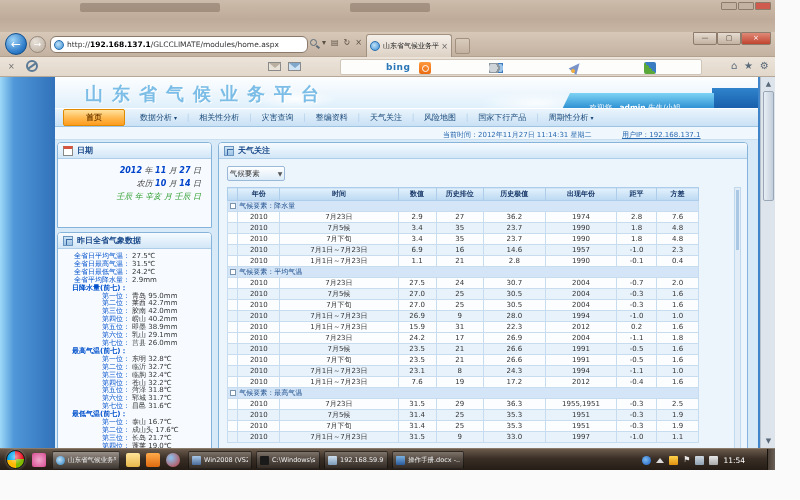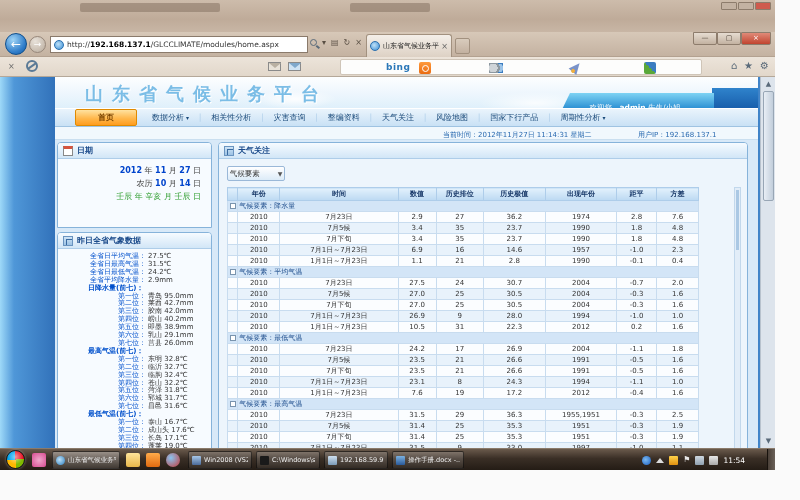--- a/index.html
+++ b/index.html
@@ -18,21 +18,21 @@
   .chrome-a { position:absolute; left:0; top:32px; width:775px; height:25px;
     background:linear-gradient(180deg,#d7c8b8,#c4b2a1); border-bottom:1px solid #b3a190; }
   .navbtn { position:absolute; border-radius:50%; }
   .btn-back { left:5px; top:1px; width:22px; height:22px;
     background:radial-gradient(circle at 35% 30%,#9fd4f6,#2f7cc9 60%,#1a5globalno);
     background:radial-gradient(circle at 35% 30%,#9fd4f6,#2f7cc9 65%,#155a9e);
     border:1px solid #0f4f8e; color:#fff; font-size:12px; text-align:center; line-height:20px; }
   .btn-fwd { left:29px; top:4px; width:17px; height:17px; background:radial-gradient(circle at 35% 30%,#e8e2da,#b9ab9c);
     border:1px solid #97877a; color:#fff; font-size:9px; text-align:center; line-height:15px; }
   .addrbar { position:absolute; left:50px; top:4px; width:258px; height:17px; background:#fff;
-    border:1px solid #8a7a6b; border-radius:0; display:flex; align-items:center; padding:0 3px; }
+    border:1px solid #8a7a6b; border-radius:6px; display:flex; align-items:center; padding:0 3px; }
   .ie-page-ico { width:10px; height:10px; border-radius:50%; margin-right:3px; flex:0 0 auto;
     background:radial-gradient(circle at 40% 40%,#bfe1f7,#3b8ed6); border:1px solid #2a6fae; }
   .addr-text { font-size:7.5px; color:#333; white-space:nowrap; overflow:hidden; }
   .addr-text b { color:#000; }
   .addr-icons { position:absolute; left:310px; top:6px; display:flex; gap:5px; align-items:center; }
   .addr-icons span { font-size:8px; color:#5a4f44; }
   .mag { width:7px; height:7px; border:1.5px solid #5a6b7a; border-radius:50%; position:relative; }
   .mag::after { content:""; position:absolute; left:5px; top:6px; width:4px; height:1.5px; background:#5a6b7a; transform:rotate(40deg); }
   .tab { position:absolute; left:366px; top:2px; width:86px; height:23px;
     background:linear-gradient(180deg,#f4efe9,#ddd1c4); border:1px solid #a2917f; border-bottom:none;
@@ -85,57 +85,57 @@
   .greet-ribbon { position:absolute; right:44px; top:16px; width:158px; height:29px;
     background:linear-gradient(180deg,#7ed3f4,#2a8ed2 55%,#1c74be);
     clip-path:polygon(14px 0, 100% 0, 100% 100%, 0 100%);
     display:flex; align-items:center; justify-content:center; }
   .greet-ribbon span { font-size:7.5px; color:#fff; }
   .greet-user { color:#ff8a2a; font-weight:bold; }
 
   
   .navbar { position:absolute; left:0; top:31px; width:703px; height:19px;
     background:linear-gradient(180deg,#eaf4fc,#c9e1f5); border-top:1px solid #fff; border-bottom:1px solid #9fc3e2;
-    display:flex; align-items:center; padding-left:20px; }
+    display:flex; align-items:center; padding-left:8px; }
   .nav-item { font-size:8px; color:#1a4a7a; padding:2px 9px; white-space:nowrap; }
   .nav-item.active { background:linear-gradient(180deg,#ffe2a0,#ffb84d 55%,#ff9c1e); border:1px solid #e08a00;
     border-radius:2px; color:#7a4300; font-weight:bold; padding:2px 22px; margin-right:6px; }
   .nav-sep { color:#aacbe8; font-size:7px; }
   .nav-caret { font-size:6px; color:#1a4a7a; margin-left:2px; }
 
   
   .statusrow { position:absolute; left:0; top:50px; width:703px; height:13px; background:#f1f8fd;
     border-bottom:1px solid #cadff0; font-size:7px; color:#2a6ab0; }
   .statusrow .loc { position:absolute; left:10px; top:18px; }
   .statusrow .tim { position:absolute; left:388px; top:3px; }
-  .statusrow .ip  { position:absolute; left:583px; top:3px; }
+  .statusrow .ip  { position:absolute; left:567px; top:3px;text-decoration:underline; }
 
   
   .bodyarea { position:absolute; left:0; top:63px; width:703px; height:308px; overflow:hidden; }
 
   .panel { position:absolute; background:#f7fbff; border:1px solid #86b3da; border-radius:4px 4px 0 0; overflow:hidden; }
   .panel-h { height:16px; background:linear-gradient(180deg,#f6fbff,#d2e6f7); border-bottom:1px solid #aecde9;
     display:flex; align-items:center; padding-left:5px; }
   .panel-h b { font-size:8px; color:#1a4a8a; margin-left:4px; }
   .ico-cal { width:10px; height:10px; background:#fff; border:1px solid #888; border-top:3px solid #d5553f; }
   .ico-grid { width:10px; height:10px; background:linear-gradient(180deg,#cfe4f6,#9cc2e4); border:1px solid #6a94c0; position:relative; }
   .ico-grid::after { content:""; position:absolute; left:2px; top:2px; width:5px; height:5px; border-top:1px solid #3a6aa0; border-left:1px solid #3a6aa0; }
 
   
   .p-cal { left:2px; top:2px; width:155px; height:86px; }
-  .cal-body { padding:5px 10px 0 0; text-align:right; }
+  .cal-body { padding:5px 10px 0 0; text-align:right;font-style:italic; }
   .cal-line { font-size:8px; color:#444; line-height:13px; white-space:nowrap; }
   .cal-line .cnum { color:#0044cc; font-weight:bold; }
   .cal-green { color:#2f9e2f; }
   .wk { margin-right:14px; }
 
   
   .p-wx { left:2px; top:92px; width:155px; height:300px; }
   .wx-body { padding:4px 2px 0 0; }
-  .wx-line { display:flex; font-size:7px; line-height:7.9px; white-space:nowrap;padding-left:16px; }
+  .wx-line { display:flex; font-size:7px; line-height:7.9px; white-space:nowrap; }
   .wx-line .lbl { width:72px; text-align:right; color:#0050cc; flex:0 0 auto; }
   .wx-line .val { color:#333; padding-left:2px; }
   .wx-line .sec { width:110px; text-align:left; padding-left:14px; color:#0050cc; font-weight:bold; }
 
   
   .p-main { left:163px; top:2px; width:530px; height:320px; }
   .main-body { position:relative; width:100%; height:100%; background:#edf5fc; }
   .filter-btn { position:absolute; left:8px; top:7px; width:58px; height:15px;
     background:linear-gradient(180deg,#ffffff,#dcebf8); border:1px solid #9ab8d8; border-radius:2px;
     font-size:7.5px; color:#333; display:flex; align-items:center; justify-content:center; gap:18px; }
@@ -377,21 +377,21 @@
               <div class="wx-line">
                 <span class="lbl">第一位：</span>
                 <span class="val">泰山 16.7℃</span>
               </div>
               <div class="wx-line">
                 <span class="lbl">第二位：</span>
                 <span class="val">成山头 17.6℃</span>
               </div>
               <div class="wx-line">
                 <span class="lbl">第三位：</span>
-                <span class="val">长岛 17.1℃</span>
+                <span class="val">长岛 21.7℃</span>
               </div>
               <div class="wx-line">
                 <span class="lbl">第四位：</span>
                 <span class="val">蓬莱 19.0℃</span>
               </div>
             </div>
         </div>
 
         <div class="panel p-main">
           <div class="panel-h">
@@ -533,30 +533,26 @@
                     <td>9</td>
                     <td>28.0</td>
                     <td>1994</td>
                     <td>-1.0</td>
                     <td>1.0</td>
                   </tr>
                   <tr class="r-even">
                     <td></td>
                     <td>2010</td>
                     <td>1月1日～7月23日</td>
-                    <td>10.5</td>
+                    <td>15.9</td>
                     <td>31</td>
                     <td>22.3</td>
                     <td>2012</td>
                     <td>0.2</td>
                     <td>1.6</td>
-                  </tr>
-                  <tr class="grp">
-                    <td class="cbcell"><span class="cbx"></span></td>
-                    <td colspan="8">气候要素：最低气温</td>
                   </tr>
                   <tr class="r-even">
                     <td></td>
                     <td>2010</td>
                     <td>7月23日</td>
                     <td>24.2</td>
                     <td>17</td>
                     <td>26.9</td>
                     <td>2004</td>
                     <td>-1.1</td>

